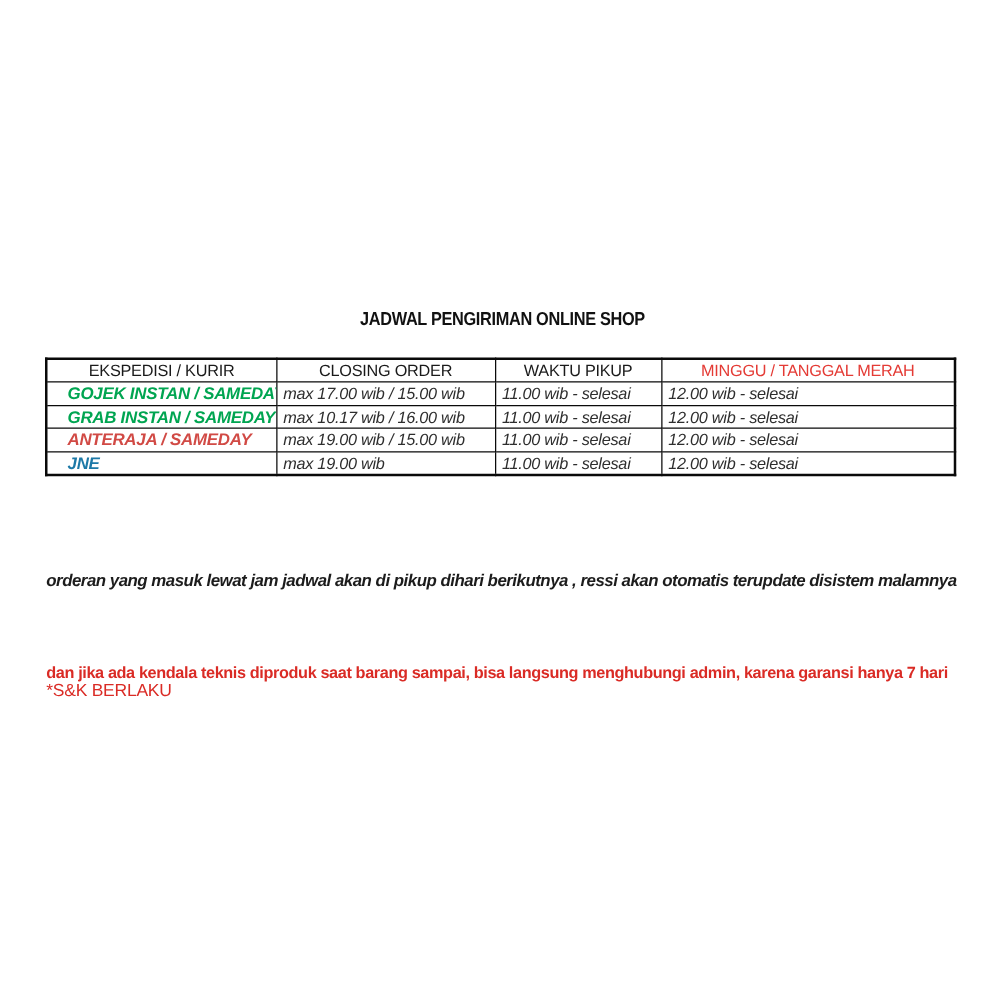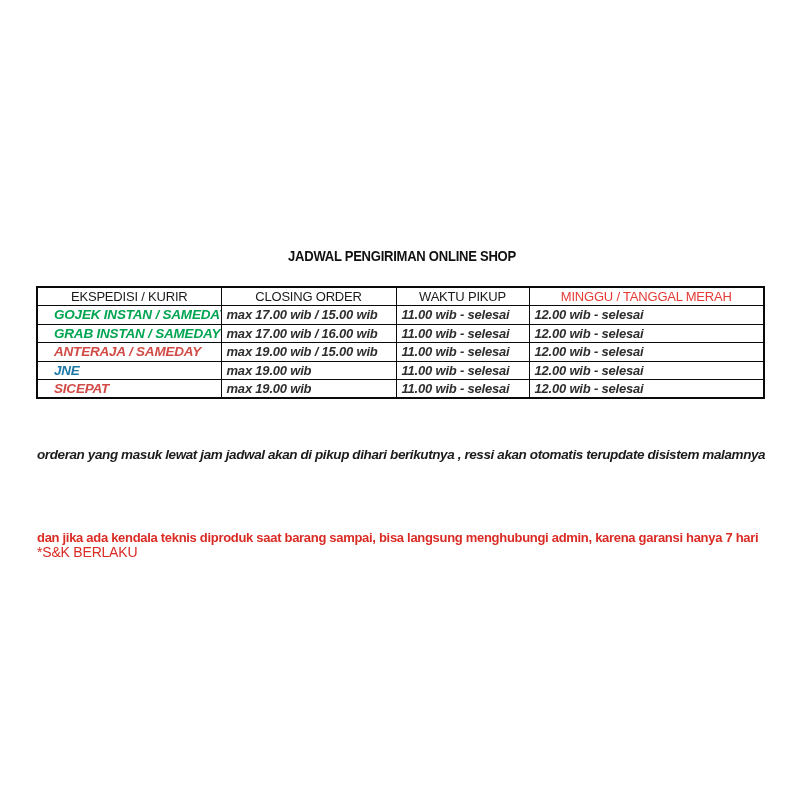--- a/index.html
+++ b/index.html
@@ -26,21 +26,20 @@
     width: 727px;
     border-collapse: collapse;
     table-layout: fixed;
     border: 2px solid #0a0a0a;
   }
   table.schedule th, table.schedule td {
     border: 1.5px solid #0a0a0a;
     height: 18.5px;
     overflow: hidden;
     white-space: pre;
-    font-weight: bold;
   }
   table.schedule th {
     font-size: 13px;
     font-weight: normal;
     color: #1a1a1a;
     text-align: center;
     letter-spacing: -0.2px;
   }
   table.schedule td {
     font-size: 13px;
@@ -52,21 +51,21 @@
   }
   table.schedule td.courier {
     font-size: 13.5px;
     font-weight: 600;
     padding-left: 16px;
   }
 
   .note-black {
     position: absolute;
     left: 37px;
-    top: 447px;
+    top: 457px;
     font-size: 13.5px;
     font-style: italic;
     font-weight: 600;
     color: #1c1c1c;
     letter-spacing: -0.4px;
     white-space: pre;
   }
   .note-red {
     position: absolute;
     left: 37px;
@@ -109,38 +108,32 @@
   </thead>
   <tbody>
     <tr>
       <td class="courier" style="color: rgb(0, 165, 81);">GOJEK INSTAN / SAMEDAY</td>
       <td>max 17.00 wib / 15.00 wib</td>
       <td>11.00 wib - selesai</td>
       <td>12.00 wib - selesai</td>
     </tr>
     <tr>
       <td class="courier" style="color: rgb(0, 165, 81);">GRAB INSTAN / SAMEDAY</td>
-      <td>max 17.00 wib / 16.00 wib</td>
+      <td>max 10.17 wib / 16.00 wib</td>
       <td>11.00 wib - selesai</td>
       <td>12.00 wib - selesai</td>
     </tr>
     <tr>
       <td class="courier" style="color: rgb(209, 74, 69);">ANTERAJA / SAMEDAY</td>
       <td>max 19.00 wib / 15.00 wib</td>
       <td>11.00 wib - selesai</td>
       <td>12.00 wib - selesai</td>
     </tr>
     <tr>
       <td class="courier" style="color: rgb(29, 121, 167);">JNE</td>
-      <td>max 19.00 wib</td>
-      <td>11.00 wib - selesai</td>
-      <td>12.00 wib - selesai</td>
-    </tr>
-    <tr>
-      <td class="courier" style="color: rgb(209, 74, 69);">SICEPAT</td>
       <td>max 19.00 wib</td>
       <td>11.00 wib - selesai</td>
       <td>12.00 wib - selesai</td>
     </tr>
   </tbody>
 </table>
 
 <div class="note-black" style="color: rgb(28, 28, 28);">orderan yang masuk lewat jam jadwal akan di pikup dihari berikutnya , ressi akan otomatis terupdate disistem malamnya</div>
 
 <div class="note-red" style="color: rgb(218, 43, 37);">

